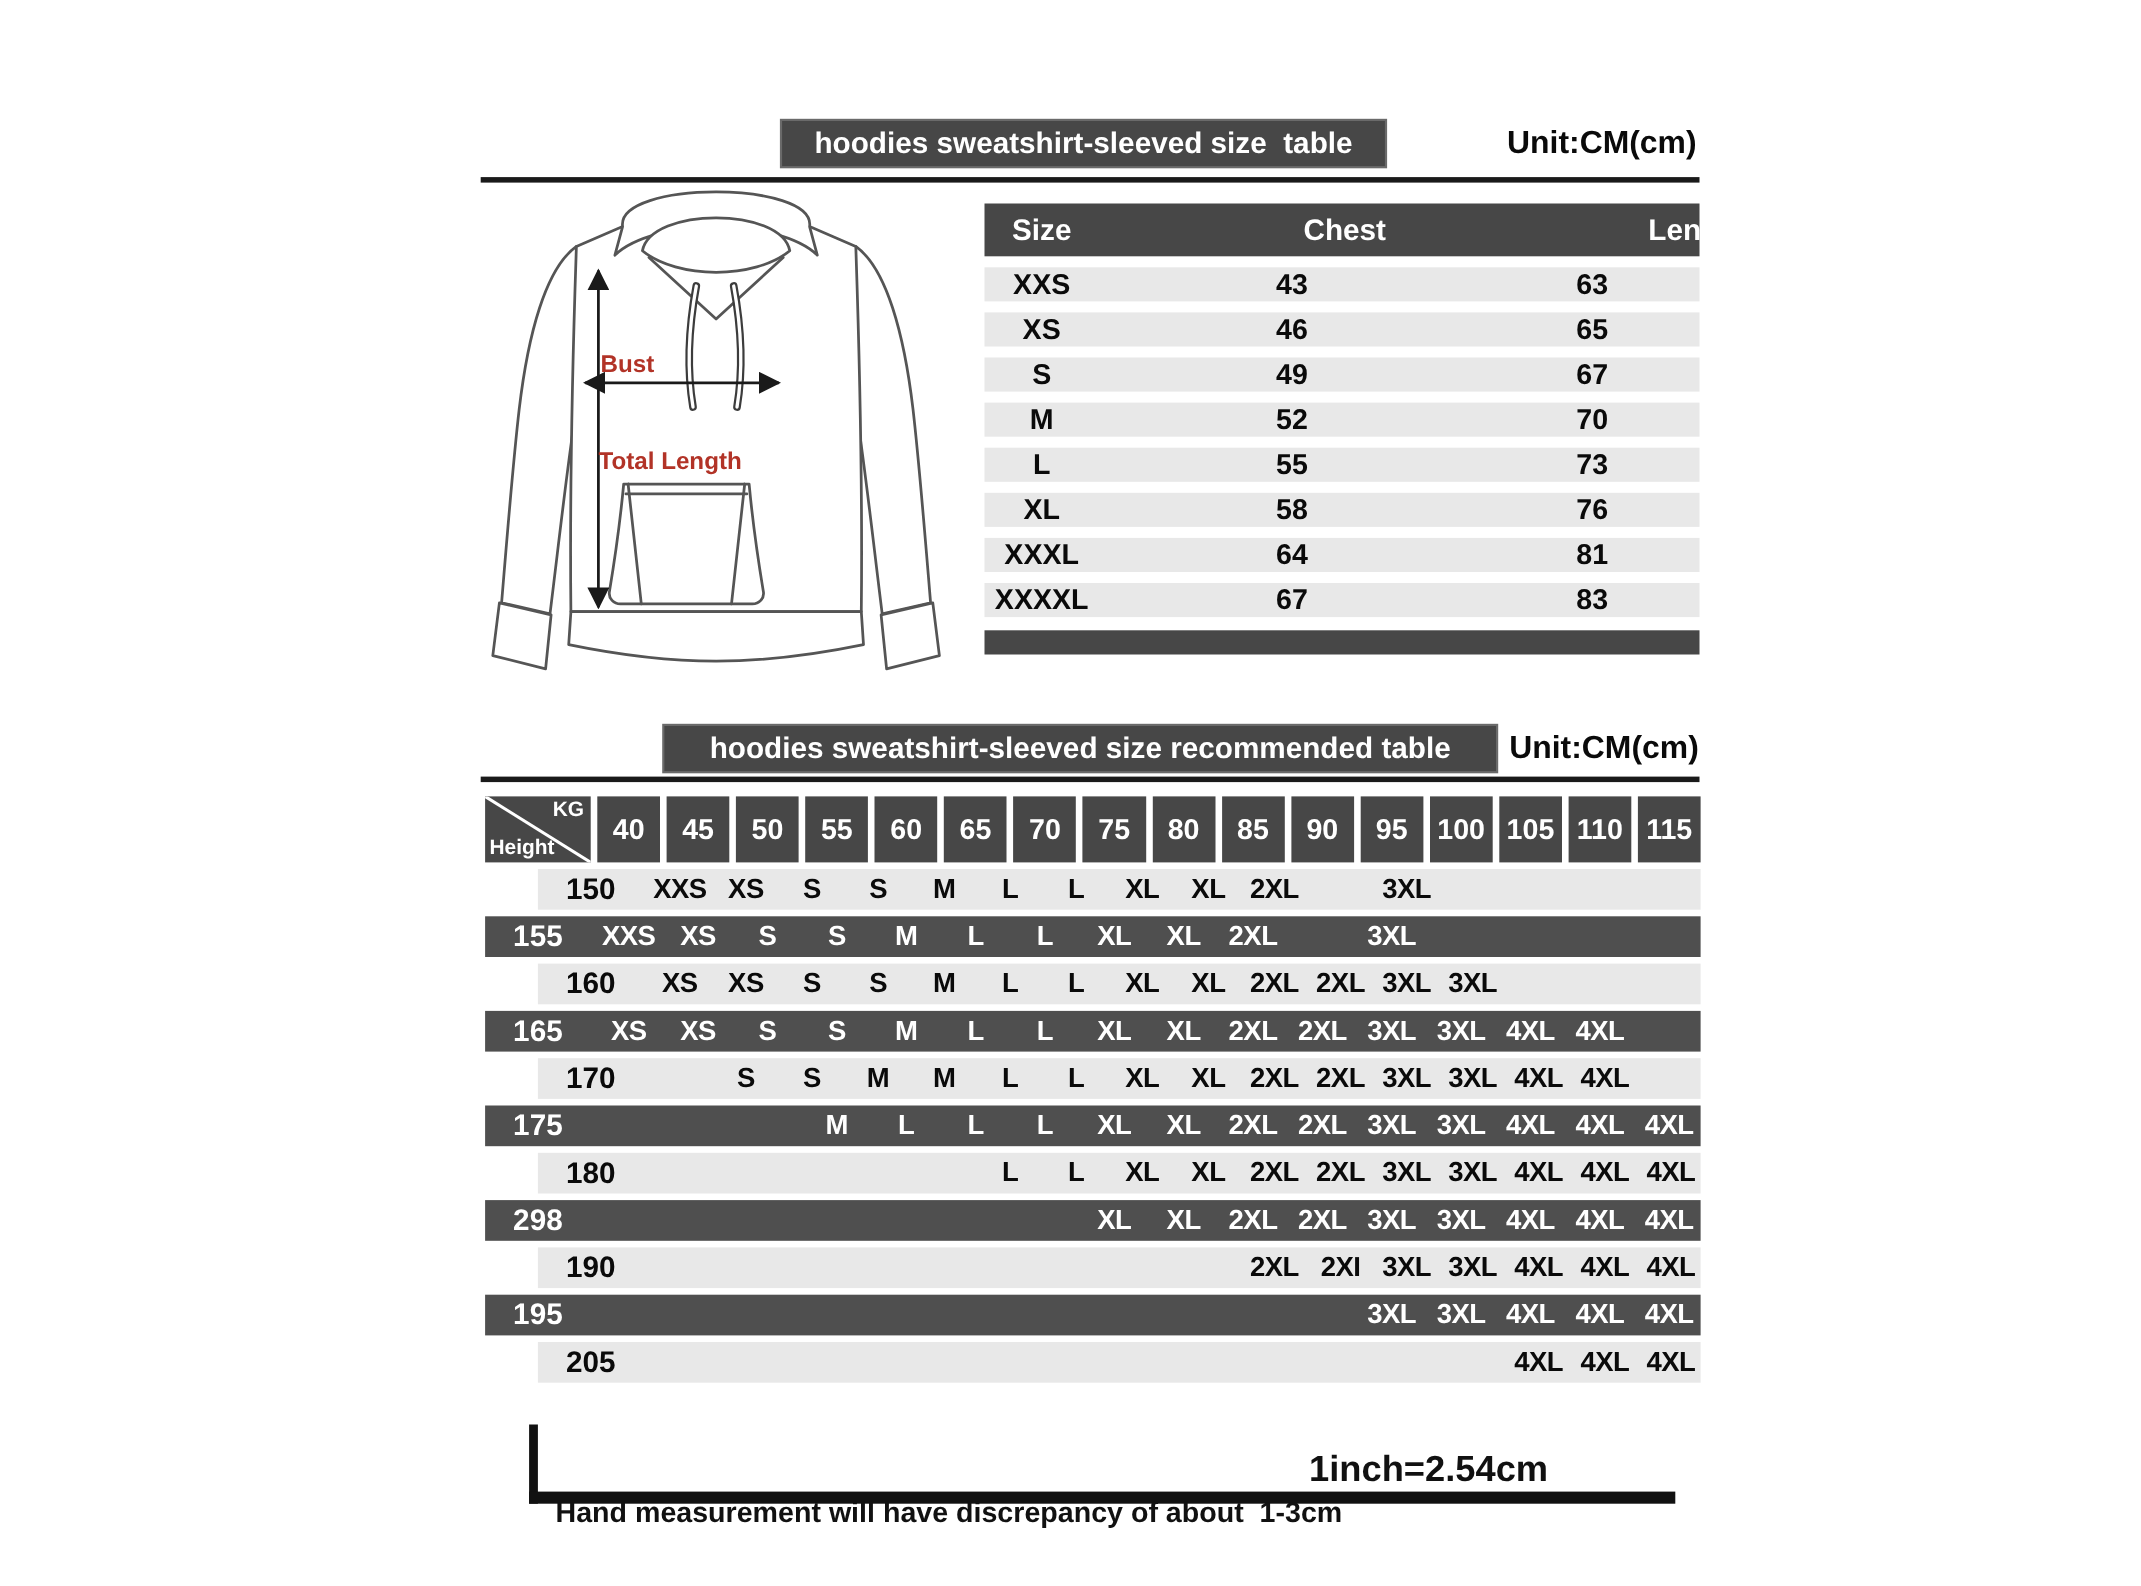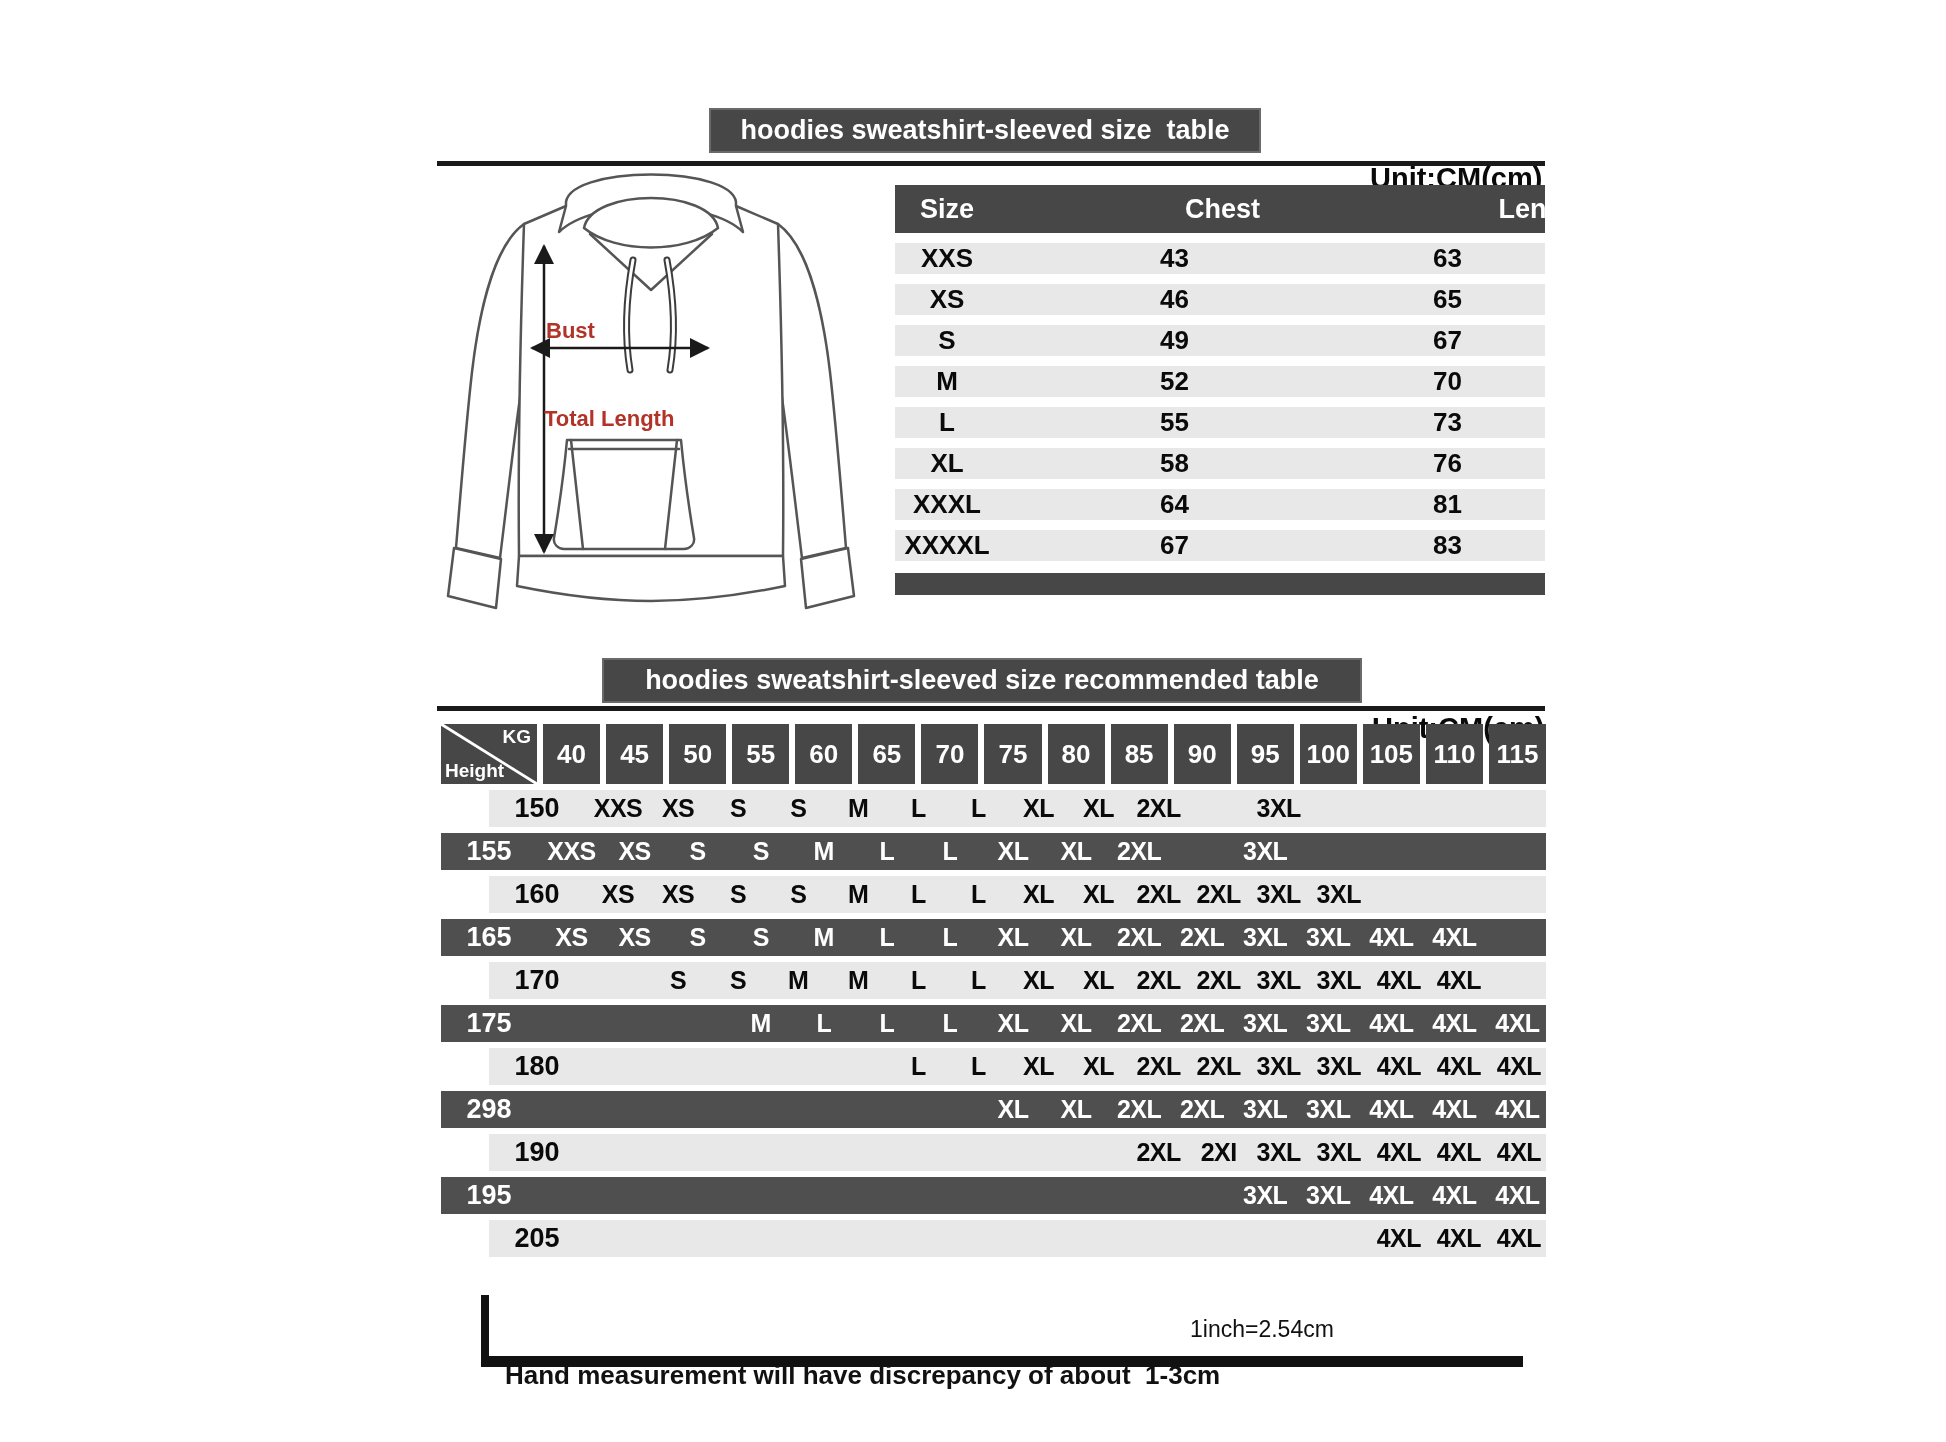--- a/index.html
+++ b/index.html
@@ -13,21 +13,21 @@
     overflow:hidden;
   }
   .abs{position:absolute;}
   .bar-title{
     position:absolute;background:var(--dark);color:#fff;font-weight:bold;
     display:flex;align-items:center;justify-content:center;white-space:pre;
     box-shadow:0 0 0 2px #6a6a6a;
   }
   .t1-title{left:711px;top:110px;width:548px;height:41px;font-size:27px;}
   .t2-title{left:604px;top:660px;width:756px;height:41px;font-size:27px;}
-  .unit{position:absolute;font-weight:bold;font-size:29px;color:#0a0a0a;margin-top:48px;}
+  .unit{position:absolute;font-weight:bold;font-size:29px;color:#0a0a0a;}
   .u1{left:1370px;top:114px;}
   .u2{left:1372px;top:664px;}
   .rule{position:absolute;background:var(--line);}
   .r1{left:437px;top:161px;width:1108px;height:5px;}
   .r2{left:437px;top:706px;width:1108px;height:5px;}
 
   
   #size-table{position:absolute;left:895px;top:185px;width:650px;}
   .t1-header{
     display:grid;grid-template-columns:16% 54% 30%;height:48px;
@@ -57,21 +57,21 @@
   .mx-row{display:flex;gap:6px;height:37px;margin-top:6px;align-items:center;}
   .mx-row.light{background:var(--row-light);color:#0a0a0a;margin-left:48px;}
   .mx-row.dark{background:var(--row-dark);color:#fff;}
   .mx-label{width:96px;flex:none;text-align:center;font-size:27px;font-weight:bold;}
   .mx-cell{flex:1;text-align:center;font-size:25px;font-weight:bold;letter-spacing:-0.5px;}
 
   
   .f-vbar{position:absolute;left:481px;top:1295px;width:8px;height:72px;background:#111;}
   .f-hbar{position:absolute;left:481px;top:1356px;width:1042px;height:11px;background:#111;}
   .f-note{position:absolute;left:505px;top:1360px;font-size:26px;font-weight:bold;white-space:pre;}
-  .f-conv{position:absolute;left:1190px;top:1316px;font-size:23px;font-weight:normal;}
+  .f-conv{position:absolute;left:1190px;top:1316px;font-size:33px;font-weight:bold;}
 </style>
 </head>
 <body>
 
 <div class="bar-title t1-title">hoodies sweatshirt-sleeved size  table</div>
 <div class="unit u1">Unit:CM(cm)</div>
 <div class="rule r1"></div>
 
 <svg class="abs" style="left:440px;top:172px;" width="420" height="455" viewBox="0 0 420 455">
   <defs>

